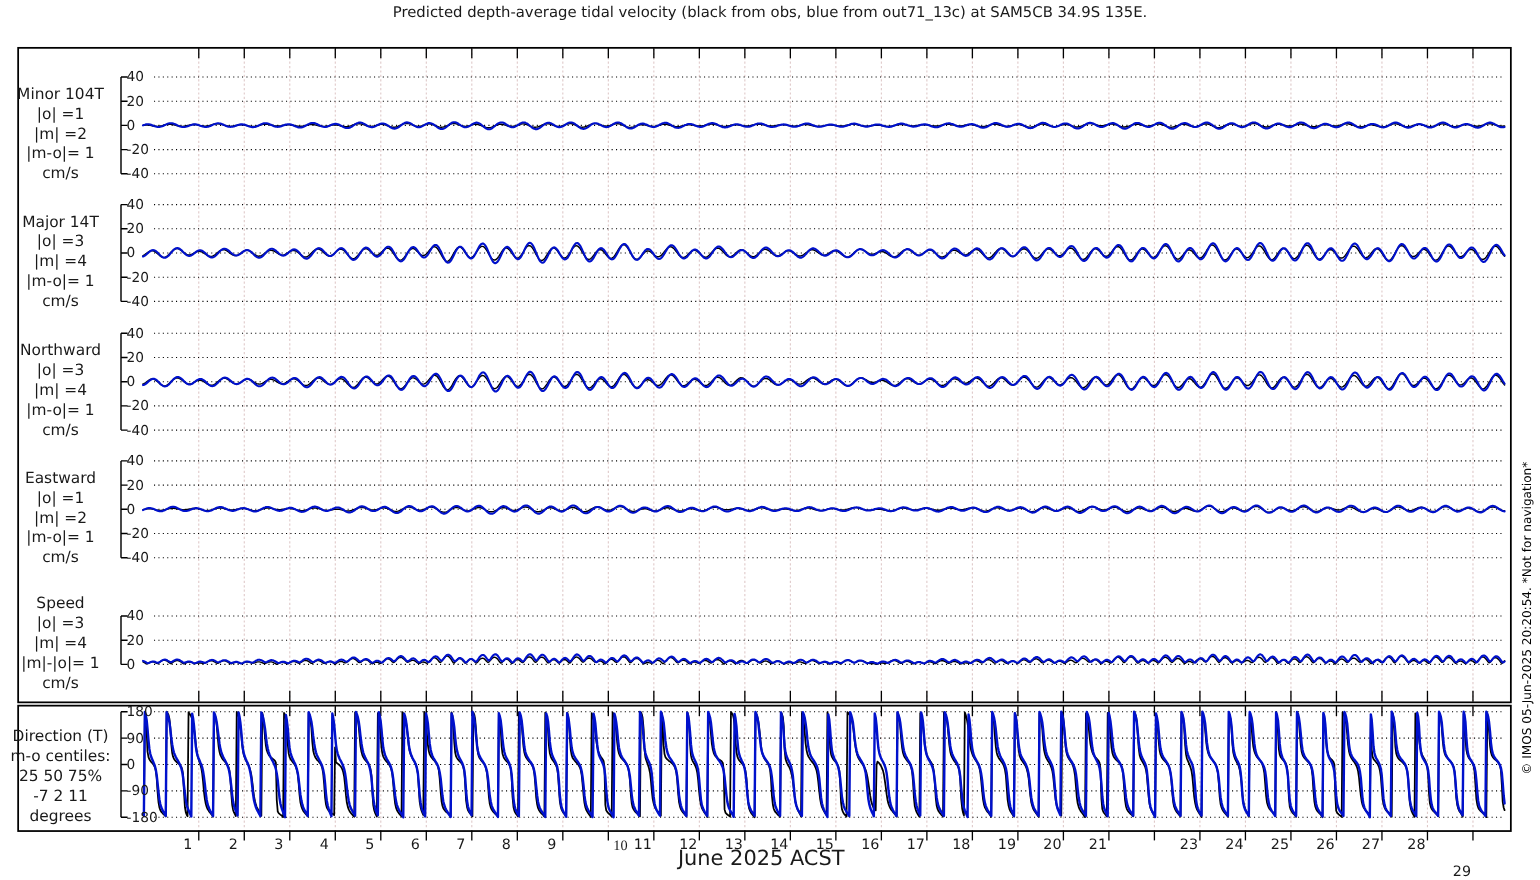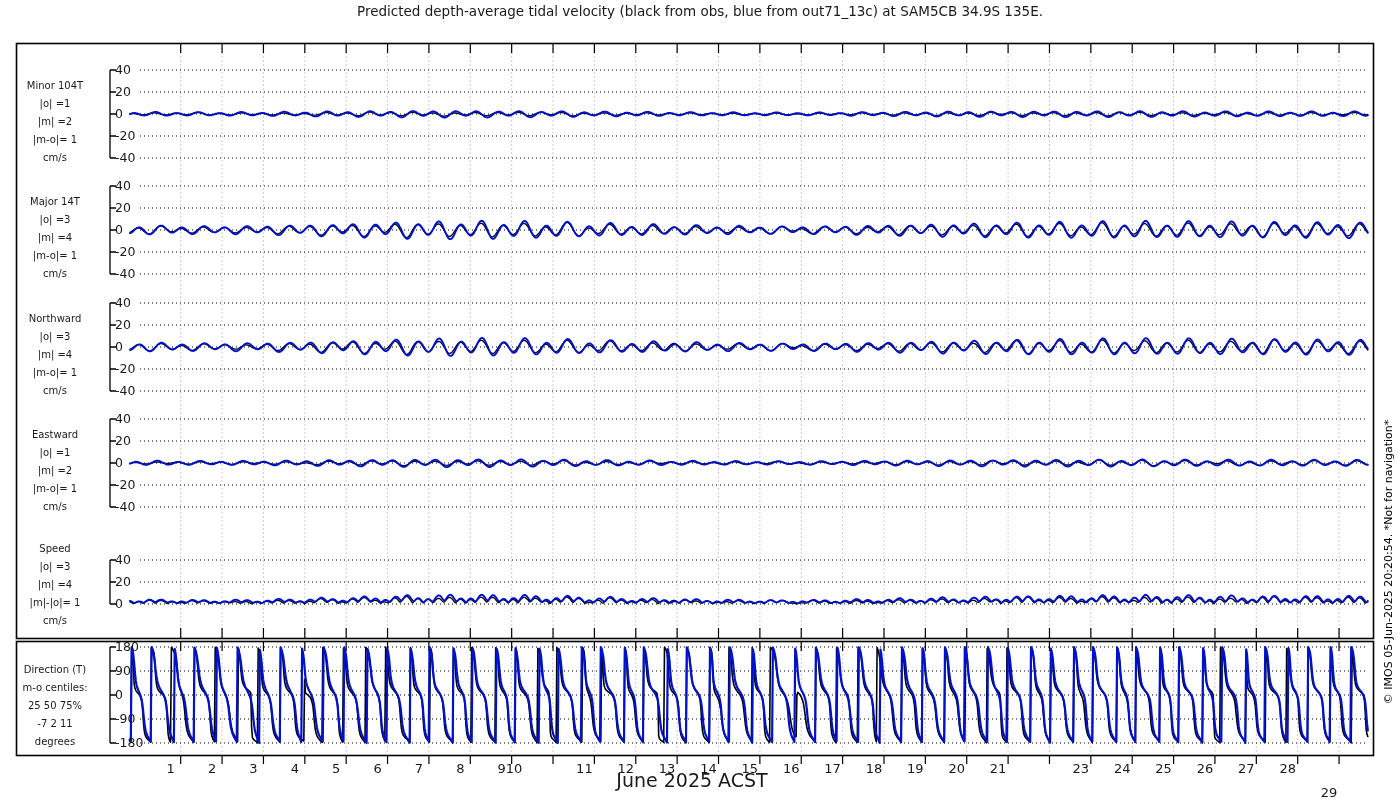--- a/index.html
+++ b/index.html
@@ -3,21 +3,21 @@
 <meta charset="utf-8">
 <style>
   html,body{margin:0;padding:0;background:#ffffff;}
   .page{position:relative;width:1400px;height:800px;background:#fff;
         font-family:"DejaVu Sans","Liberation Sans",sans-serif;color:#1a1a1a;overflow:hidden;}
   .title-line{position:absolute;left:0;width:1400px;text-align:center;font-size:13.5px;white-space:nowrap;}
   #title1{top:3px;}
   #title2{top:20px;}
   #plot-svg{position:absolute;left:0;top:0;}
   #labels-layer{position:absolute;left:0;top:0;width:1400px;height:800px;pointer-events:none;}
-  .panel-labels{position:absolute;left:4px;width:102px;text-align:center;font-size:10px;line-height:18px;}
+  .panel-labels{position:absolute;left:4px;width:102px;text-align:center;font-size:14px;line-height:18px;}
   .ytick{position:absolute;left:115px;width:44px;text-align:left;font-size:12.5px;line-height:16px;}
   .daylab{position:absolute;width:34px;margin-left:-17px;text-align:center;font-size:13px;top:761px;}
   .xaxis-label{position:absolute;top:769px;left:560px;width:264px;text-align:center;font-size:19px;}
   .watermark{position:absolute;left:1388px;top:562px;transform:translate(-50%,-50%) rotate(-90deg);
              white-space:nowrap;font-size:11px;color:#000;}
 </style>
 </head>
 <body>
 
 <div class="page">
@@ -319,21 +319,21 @@
       <div class="ytick" style="top: 735px;">-180</div>
       <div class="daylab" style="left: 170.7px;">1</div>
       <div class="daylab" style="left: 212.07px;">2</div>
       <div class="daylab" style="left: 253.44px;">3</div>
       <div class="daylab" style="left: 294.81px;">4</div>
       <div class="daylab" style="left: 336.18px;">5</div>
       <div class="daylab" style="left: 377.55px;">6</div>
       <div class="daylab" style="left: 418.92px;">7</div>
       <div class="daylab" style="left: 460.29px;">8</div>
       <div class="daylab" style="left: 501.66px;">9</div>
-      <div class="daylab" style="left: 514px;">10</div>
+      <div class="daylab" style="left: 564px; font-family: Liberation Serif, serif;">10</div>
       <div class="daylab" style="left: 584.4px;">11</div>
       <div class="daylab" style="left: 625.77px;">12</div>
       <div class="daylab" style="left: 667.14px;">13</div>
       <div class="daylab" style="left: 708.51px;">14</div>
       <div class="daylab" style="left: 749.88px;">15</div>
       <div class="daylab" style="left: 791.25px;">16</div>
       <div class="daylab" style="left: 832.62px;">17</div>
       <div class="daylab" style="left: 873.99px;">18</div>
       <div class="daylab" style="left: 915.36px;">19</div>
       <div class="daylab" style="left: 956.73px;">20</div>

